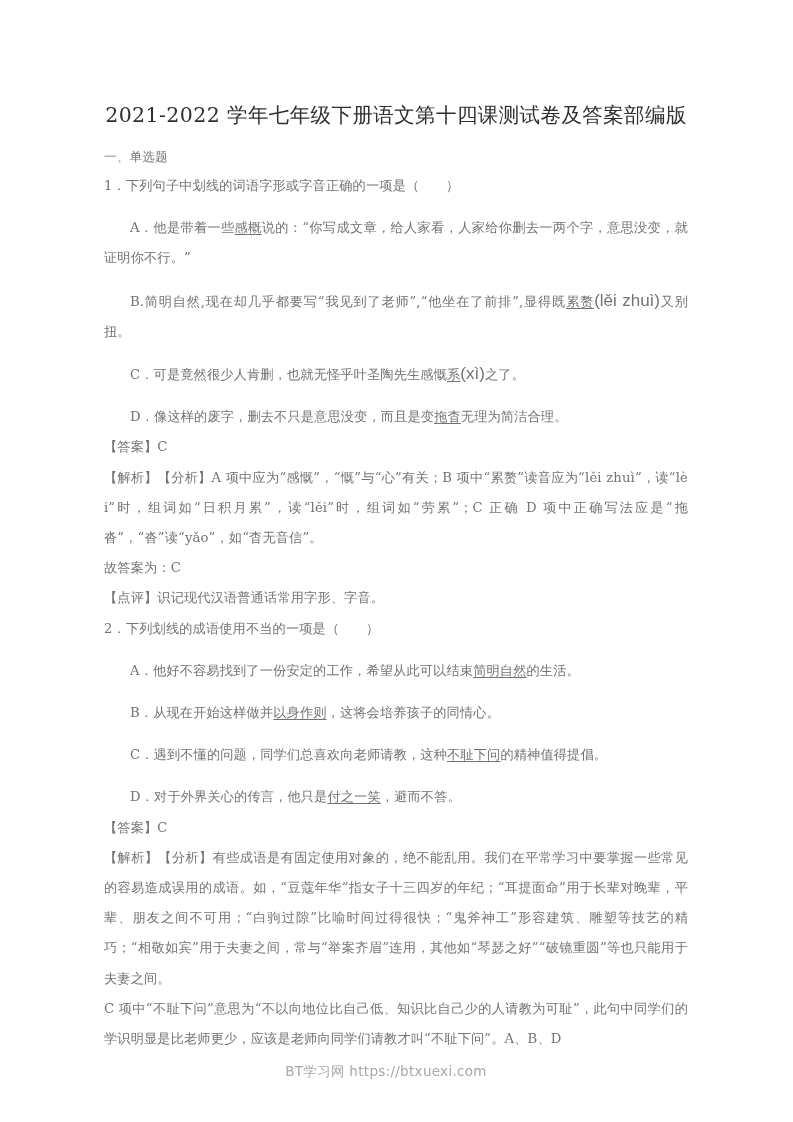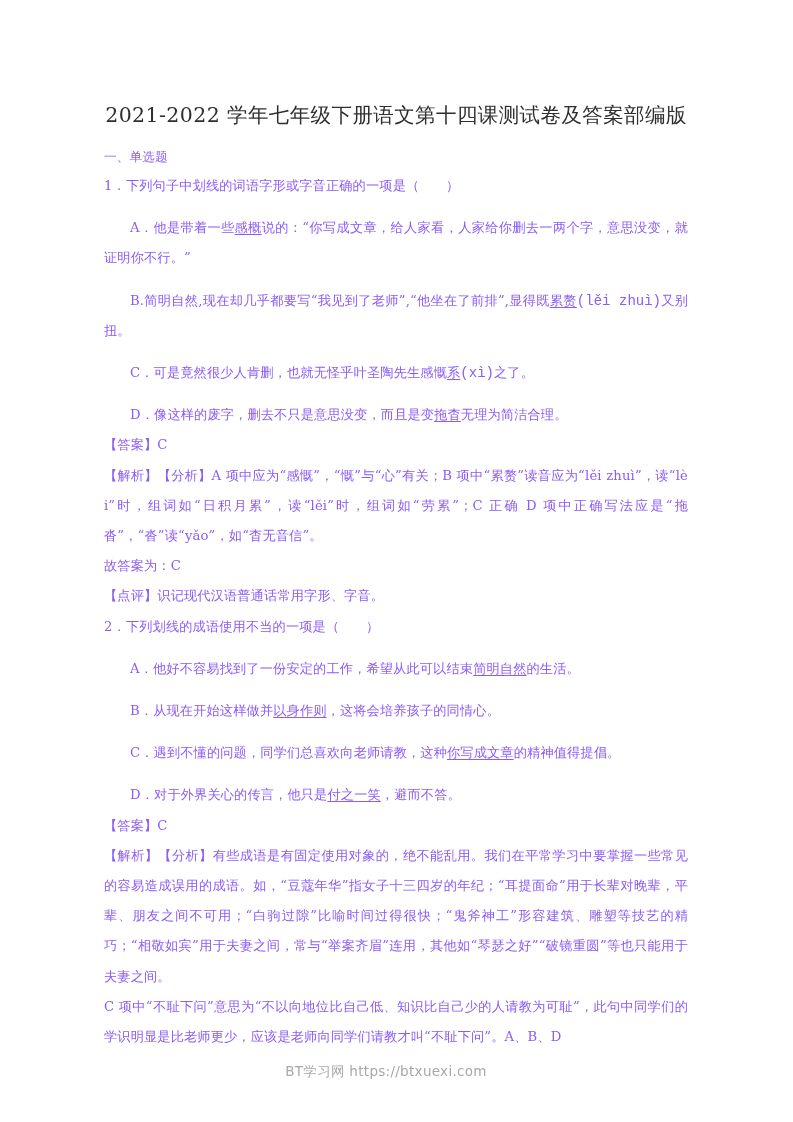--- a/index.html
+++ b/index.html
@@ -41,21 +41,21 @@
     margin: 0 0 8px 0;
     font-weight: normal;
     font-family: "DejaVu Serif", "Liberation Serif", serif;
   }
 
   
   p.line {
     margin: 0;
     font-size: 13.2px;
     line-height: 30.2px;
-    color: #8b5cf6;
+    color: #737373;
     text-align: justify;
     text-justify: inter-ideograph;
     letter-spacing: 0.15px;
     word-break: break-all;
   }
 
   p.section-head {
     font-size: 12.6px;
     line-height: 29px;
   }
@@ -68,22 +68,22 @@
   p.question {
     text-indent: 0;
   }
 
   u.ul {
     text-decoration: underline;
     text-underline-offset: 2px;
   }
 
   .pinyin {
-    font-family: Liberation Mono, monospace;
-    font-size: 14px;
+    font-family: Liberation Sans, sans-serif;
+    font-size: 17px;
     letter-spacing: 0px;
   }
 
   
   .footer {
     position: absolute;
     left: 0;
     top: 1063px;
     width: 772px;
     text-align: center;
@@ -118,21 +118,21 @@
     <p class="line">【解析】【分析】A 项中应为“感慨”，“慨”与“心”有关；B 项中“累赘”读音应为“lěi zhuì”，读“lèi”时，组词如“日积月累”，读“lěi”时，组词如“劳累”；C 正确 D 项中正确写法应是“拖沓”，“沓”读“yǎo”，如“杳无音信”。</p>
     <p class="line">故答案为：C</p>
     <p class="line">【点评】识记现代汉语普通话常用字形、字音。</p>
 
     <p class="line question">2．下列划线的成语使用不当的一项是（　　）</p>
 
     <p class="line indent"><span>A．他好不容易找到了一份安定的工作，希望从此可以结束</span><u class="ul">简明自然</u><span>的生活。</span></p>
 
     <p class="line indent"><span>B．从现在开始这样做并</span><u class="ul">以身作则</u><span>，这将会培养孩子的同情心。</span></p>
 
-    <p class="line indent"><span>C．遇到不懂的问题，同学们总喜欢向老师请教，这种</span><u class="ul">你写成文章</u><span>的精神值得提倡。</span></p>
+    <p class="line indent"><span>C．遇到不懂的问题，同学们总喜欢向老师请教，这种</span><u class="ul">不耻下问</u><span>的精神值得提倡。</span></p>
 
     <p class="line indent"><span>D．对于外界关心的传言，他只是</span><u class="ul">付之一笑</u><span>，避而不答。</span></p>
 
     <p class="line">【答案】C</p>
     <p class="line">【解析】【分析】有些成语是有固定使用对象的，绝不能乱用。我们在平常学习中要掌握一些常见的容易造成误用的成语。如，“豆蔻年华”指女子十三四岁的年纪；“耳提面命”用于长辈对晚辈，平辈、朋友之间不可用；“白驹过隙”比喻时间过得很快；“鬼斧神工”形容建筑、雕塑等技艺的精巧；“相敬如宾”用于夫妻之间，常与“举案齐眉”连用，其他如“琴瑟之好”“破镜重圆”等也只能用于夫妻之间。</p>
     <p class="line">C 项中“不耻下问”意思为“不以向地位比自己低、知识比自己少的人请教为可耻”，此句中同学们的学识明显是比老师更少，应该是老师向同学们请教才叫“不耻下问”。A、B、D</p>
 
   </div>
 
   <div class="footer">BT学习网 https://btxuexi.com</div>

